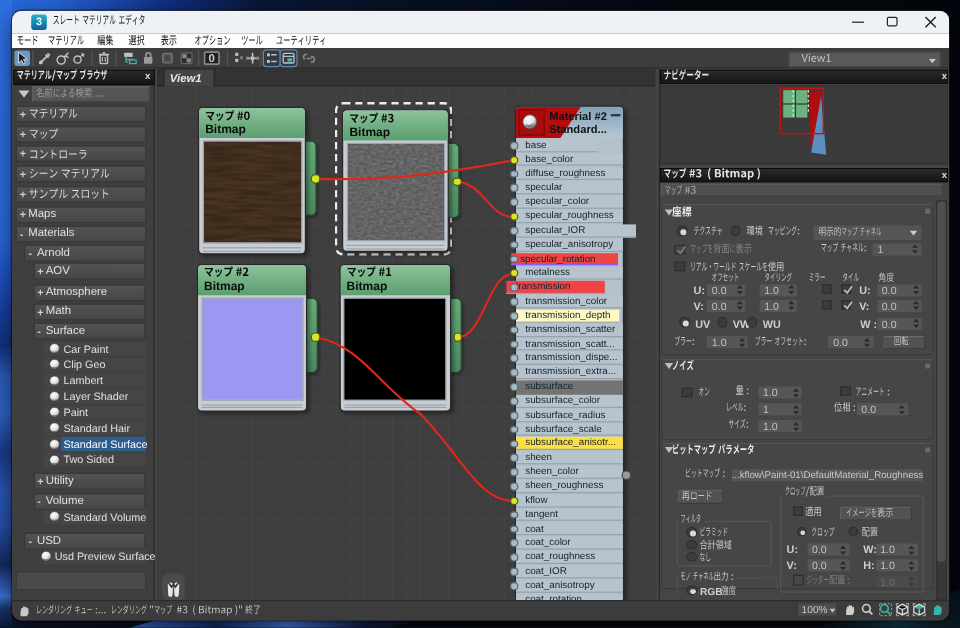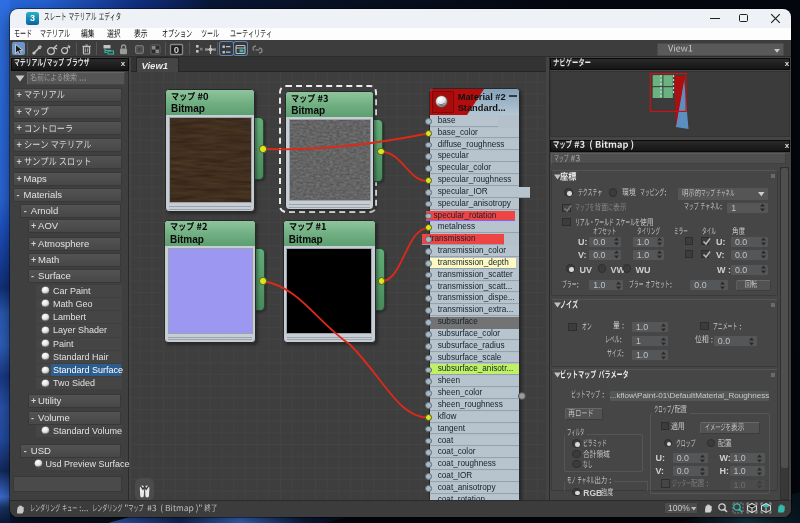--- a/index.html
+++ b/index.html
@@ -366,21 +366,21 @@
           <radialGradient id="sph" cx="38%" cy="30%" r="75%">
             <stop offset="0%" stop-color="#ffffff"></stop>
             <stop offset="55%" stop-color="#e2e2e2"></stop>
             <stop offset="100%" stop-color="#6e6e72"></stop>
           </radialGradient>
         </defs>
         <circle cx="4.5" cy="4.5" r="4.2" fill="url(#sph)" stroke="#333" stroke-width=".6"></circle>
         <path d="M1 5 a3.5 2.2 0 0 0 7 0 l-1.2 2.4 a6 6 0 0 1 -4.6 0 z" fill="rgba(45,45,70,.55)"></path>
       </svg>
     </div>
-    <div style="position:absolute;left:42.9px;top:288.9px;height:12.4px;color:#e0e0e0;font:9px/12.4px 'Liberation Sans',sans-serif;white-space:nowrap">Math Geo</div>
+    <div style="position:absolute;left:42.9px;top:288.9px;height:12.4px;color:#e0e0e0;font:9px/12.4px 'Liberation Sans',sans-serif;white-space:nowrap">Clip Geo</div>
     <div style="position:absolute;left:26.0px;top:302.0px;width:85.5px;height:12.4px;background:#454545"></div>
     <div style="position:absolute;left:30.9px;top:303.5px;width:9px;height:9px">
       <svg width="9" height="9" style="display:block">
         <defs>
           <radialGradient id="sph" cx="38%" cy="30%" r="75%">
             <stop offset="0%" stop-color="#ffffff"></stop>
             <stop offset="55%" stop-color="#e2e2e2"></stop>
             <stop offset="100%" stop-color="#6e6e72"></stop>
           </radialGradient>
         </defs>
@@ -634,21 +634,21 @@
       <div style="position:absolute;left:299.2px;top:174.0px;width:89.5px;height:10.84px;background:#b7c3cd;border-bottom:1px solid #93a2ae;overflow:hidden;font:8.2px/10.84px 'Liberation Sans',sans-serif;color:#12222c;padding-left:8px;white-space:nowrap">transmission_color</div>
       <div style="position:absolute;left:299.2px;top:185.9px;width:86px;height:10.84px;background:#fef9c3;border-bottom:1px solid #93a2ae;overflow:hidden;font:8.2px/10.84px 'Liberation Sans',sans-serif;color:#12222c;padding-left:8px;white-space:nowrap">transmission_depth</div>
       <div style="position:absolute;left:299.2px;top:197.7px;width:89.5px;height:10.84px;background:#b7c3cd;border-bottom:1px solid #93a2ae;overflow:hidden;font:8.2px/10.84px 'Liberation Sans',sans-serif;color:#12222c;padding-left:8px;white-space:nowrap">transmission_scatter</div>
       <div style="position:absolute;left:299.2px;top:209.6px;width:89.5px;height:10.84px;background:#b7c3cd;border-bottom:1px solid #93a2ae;overflow:hidden;font:8.2px/10.84px 'Liberation Sans',sans-serif;color:#12222c;padding-left:8px;white-space:nowrap">transmission_scatt...</div>
       <div style="position:absolute;left:299.2px;top:221.4px;width:89.5px;height:10.84px;background:#b7c3cd;border-bottom:1px solid #93a2ae;overflow:hidden;font:8.2px/10.84px 'Liberation Sans',sans-serif;color:#12222c;padding-left:8px;white-space:nowrap">transmission_dispe...</div>
       <div style="position:absolute;left:299.2px;top:233.2px;width:89.5px;height:10.84px;background:#b7c3cd;border-bottom:1px solid #93a2ae;overflow:hidden;font:8.2px/10.84px 'Liberation Sans',sans-serif;color:#12222c;padding-left:8px;white-space:nowrap">transmission_extra...</div>
       <div style="position:absolute;left:299.2px;top:245.1px;width:89.5px;height:16px;background:#737373;border-bottom:1px solid #93a2ae;overflow:hidden;font:8.2px/10.84px 'Liberation Sans',sans-serif;color:#12222c;padding-left:8px;white-space:nowrap">subsurface</div>
       <div style="position:absolute;left:299.2px;top:256.9px;width:89.5px;height:10.84px;background:#b7c3cd;border-bottom:1px solid #93a2ae;overflow:hidden;font:8.2px/10.84px 'Liberation Sans',sans-serif;color:#12222c;padding-left:8px;white-space:nowrap">subsurface_color</div>
       <div style="position:absolute;left:299.2px;top:268.8px;width:89.5px;height:10.84px;background:#b7c3cd;border-bottom:1px solid #93a2ae;overflow:hidden;font:8.2px/10.84px 'Liberation Sans',sans-serif;color:#12222c;padding-left:8px;white-space:nowrap">subsurface_radius</div>
       <div style="position:absolute;left:299.2px;top:280.6px;width:89.5px;height:10.84px;background:#b7c3cd;border-bottom:1px solid #93a2ae;overflow:hidden;font:8.2px/10.84px 'Liberation Sans',sans-serif;color:#12222c;padding-left:8px;white-space:nowrap">subsurface_scale</div>
-      <div style="position:absolute;left:299.2px;top:292.4px;width:89.5px;height:10.84px;background:#bef264;border-bottom:1px solid #93a2ae;overflow:hidden;font:8.2px/10.84px 'Liberation Sans',sans-serif;color:#12222c;padding-left:8px;white-space:nowrap">subsurface_anisotr...</div>
+      <div style="position:absolute;left:299.2px;top:292.4px;width:89.5px;height:10.84px;background:#fde047;border-bottom:1px solid #93a2ae;overflow:hidden;font:8.2px/10.84px 'Liberation Sans',sans-serif;color:#12222c;padding-left:8px;white-space:nowrap">subsurface_anisotr...</div>
       <div style="position:absolute;left:299.2px;top:304.3px;width:89.5px;height:10.84px;background:#b7c3cd;border-bottom:1px solid #93a2ae;overflow:hidden;font:8.2px/10.84px 'Liberation Sans',sans-serif;color:#12222c;padding-left:8px;white-space:nowrap">sheen</div>
       <div style="position:absolute;left:299.2px;top:316.1px;width:89.5px;height:10.84px;background:#b7c3cd;border-bottom:1px solid #93a2ae;overflow:hidden;font:8.2px/10.84px 'Liberation Sans',sans-serif;color:#12222c;padding-left:8px;white-space:nowrap">sheen_color</div>
       <div style="position:absolute;left:299.2px;top:328.0px;width:89.5px;height:10.84px;background:#b7c3cd;border-bottom:1px solid #93a2ae;overflow:hidden;font:8.2px/10.84px 'Liberation Sans',sans-serif;color:#12222c;padding-left:8px;white-space:nowrap">sheen_roughness</div>
       <div style="position:absolute;left:299.2px;top:339.8px;width:89.5px;height:10.84px;background:#b7c3cd;border-bottom:1px solid #93a2ae;overflow:hidden;font:8.2px/10.84px 'Liberation Sans',sans-serif;color:#12222c;padding-left:8px;white-space:nowrap">kflow</div>
       <div style="position:absolute;left:299.2px;top:351.6px;width:89.5px;height:10.84px;background:#b7c3cd;border-bottom:1px solid #93a2ae;overflow:hidden;font:8.2px/10.84px 'Liberation Sans',sans-serif;color:#12222c;padding-left:8px;white-space:nowrap">tangent</div>
       <div style="position:absolute;left:299.2px;top:363.5px;width:89.5px;height:10.84px;background:#b7c3cd;border-bottom:1px solid #93a2ae;overflow:hidden;font:8.2px/10.84px 'Liberation Sans',sans-serif;color:#12222c;padding-left:8px;white-space:nowrap">coat</div>
       <div style="position:absolute;left:299.2px;top:375.3px;width:89.5px;height:10.84px;background:#b7c3cd;border-bottom:1px solid #93a2ae;overflow:hidden;font:8.2px/10.84px 'Liberation Sans',sans-serif;color:#12222c;padding-left:8px;white-space:nowrap">coat_color</div>
       <div style="position:absolute;left:299.2px;top:387.2px;width:89.5px;height:10.84px;background:#b7c3cd;border-bottom:1px solid #93a2ae;overflow:hidden;font:8.2px/10.84px 'Liberation Sans',sans-serif;color:#12222c;padding-left:8px;white-space:nowrap">coat_roughness</div>
       <div style="position:absolute;left:299.2px;top:399.0px;width:89.5px;height:10.84px;background:#b7c3cd;border-bottom:1px solid #93a2ae;overflow:hidden;font:8.2px/10.84px 'Liberation Sans',sans-serif;color:#12222c;padding-left:8px;white-space:nowrap">coat_IOR</div>
       <div style="position:absolute;left:299.2px;top:410.8px;width:89.5px;height:10.84px;background:#b7c3cd;border-bottom:1px solid #93a2ae;overflow:hidden;font:8.2px/10.84px 'Liberation Sans',sans-serif;color:#12222c;padding-left:8px;white-space:nowrap">coat_anisotropy</div>

